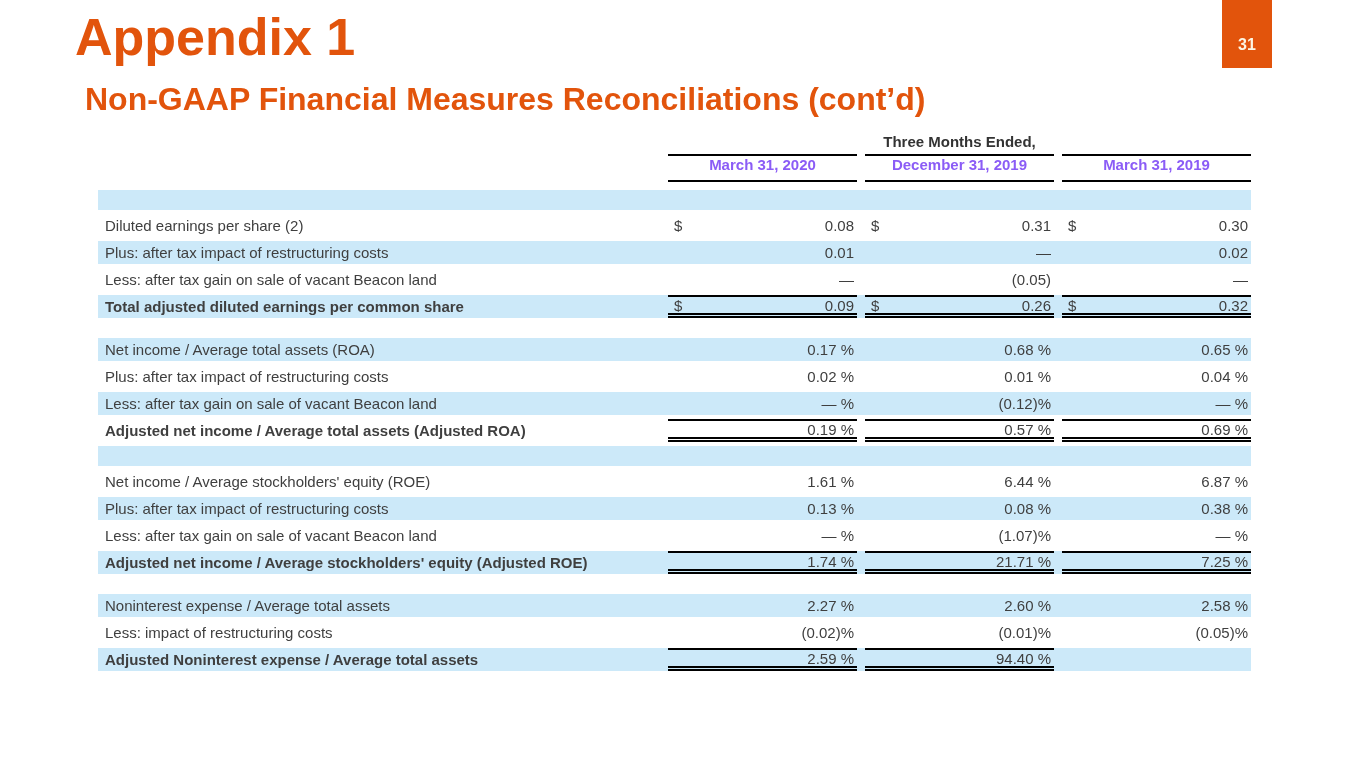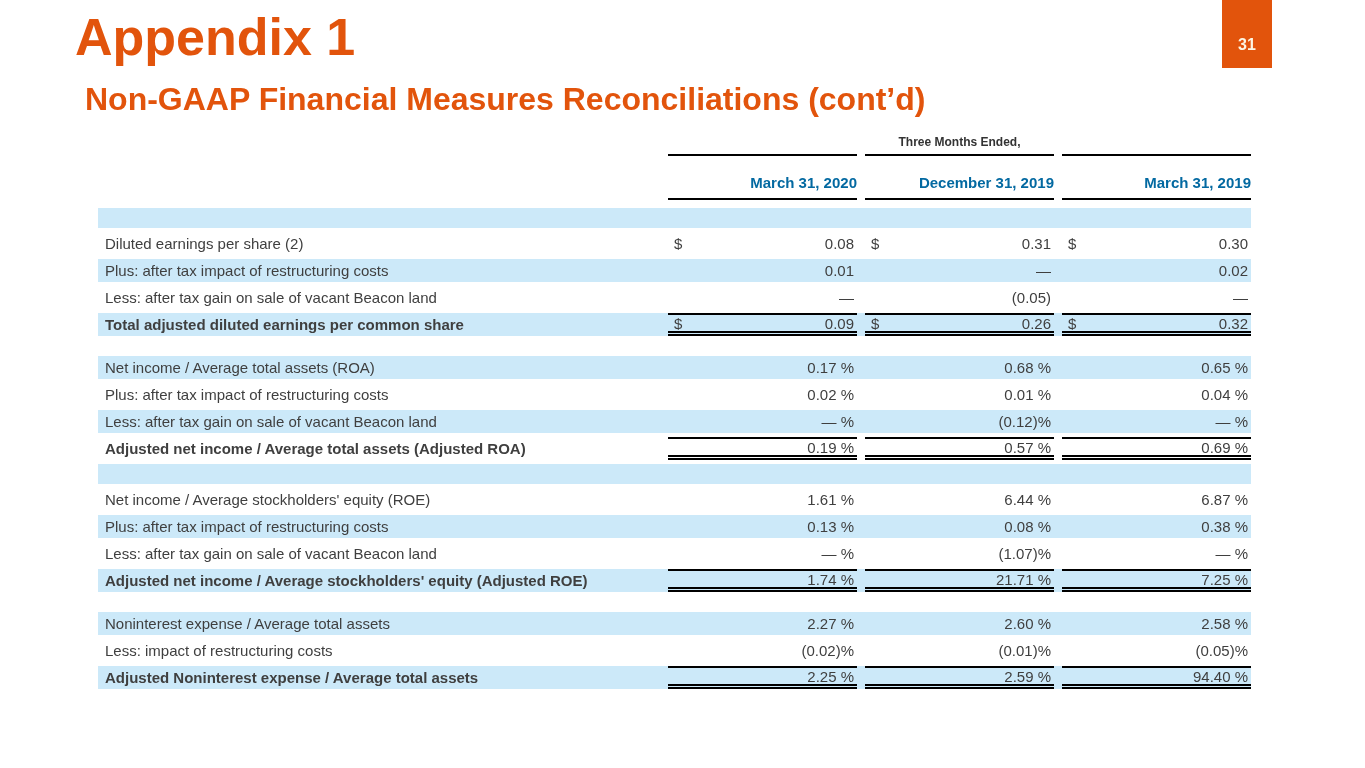--- a/index.html
+++ b/index.html
@@ -33,26 +33,26 @@
   .r{display:flex;}
   .lab{
     width:570px;box-sizing:border-box;padding-left:7px;
     font-size:15px;display:flex;align-items:center;
   }
   .c{width:189px;box-sizing:border-box;}
   .c ~ .c{margin-left:8px;}
 
   .group-hdr{
     margin-left:570px;width:583px;height:24px;line-height:24px;
-    text-align:center;font-weight:700;font-size:12px;color:#333;
+    text-align:center;font-weight:700;font-size:15px;color:#333;
   }
   .rule .c{height:2px;border-top:2px solid var(--rule,#000);}
   .colhead .c{
-    text-align:right;font-weight:700;font-size:15px;color:#0369a1;
-    padding:18px 0 6px 0;line-height:18px;
+    text-align:center;font-weight:700;font-size:15px;color:#8b5cf6;
+    padding:0 0 6px 0;line-height:18px;
     border-bottom:2px solid var(--rule,#000);
   }
   .rows{margin-top:8px;}
   .band{margin-bottom:4px;}
   .band.blue{background:var(--rowblue,#CCE9F9);}
   .band.data{height:23px;}
   .v{
     display:flex;align-items:center;justify-content:flex-end;
     padding:0 3px 0 6px;font-size:15px;height:100%;
   }
@@ -265,23 +265,20 @@
           <div class="c v">
             <span>(0.01)%</span>
           </div>
           <div class="c v">
             <span>(0.05)%</span>
           </div>
         </div>
         <div class="r band blue data total">
           <div class="lab b">Adjusted Noninterest expense / Average total assets</div>
           <div class="c v">
-            <span>2.25 %</span>
-          </div>
-          <div class="c v">
             <span>2.59 %</span>
           </div>
           <div class="c v">
             <span>94.40 %</span>
           </div>
         </div>
       </div>
 
   </div>
 </div>

